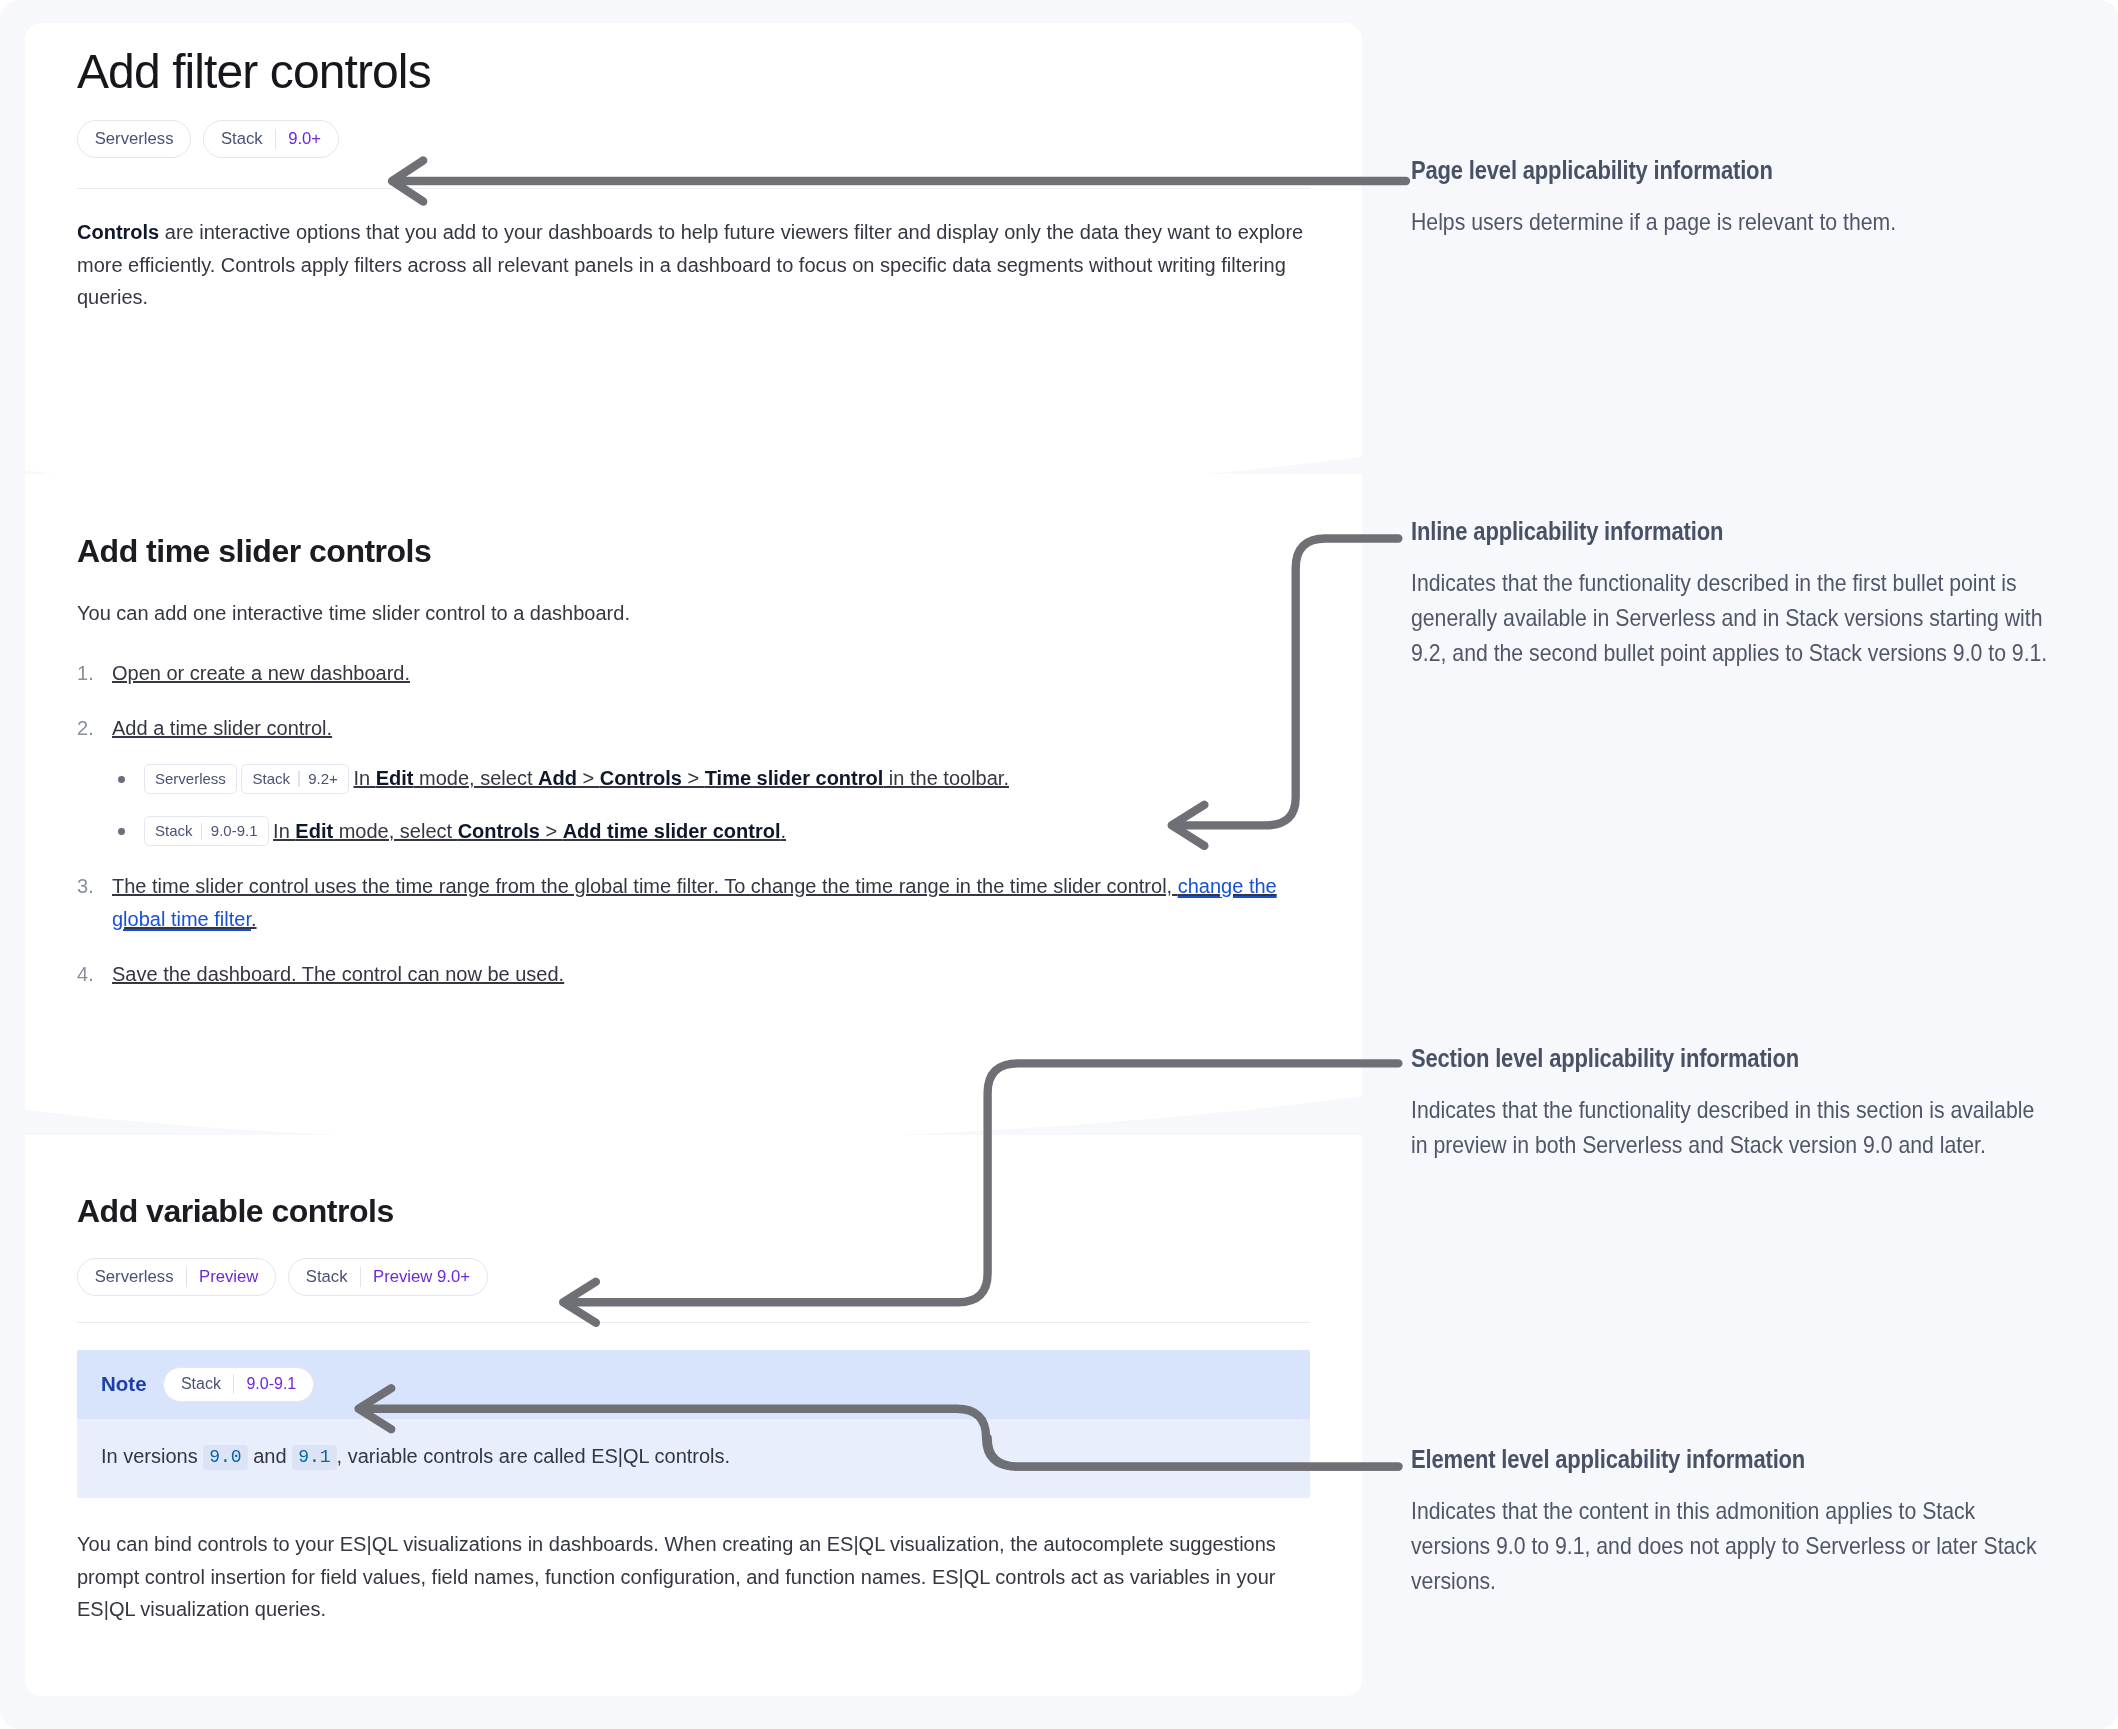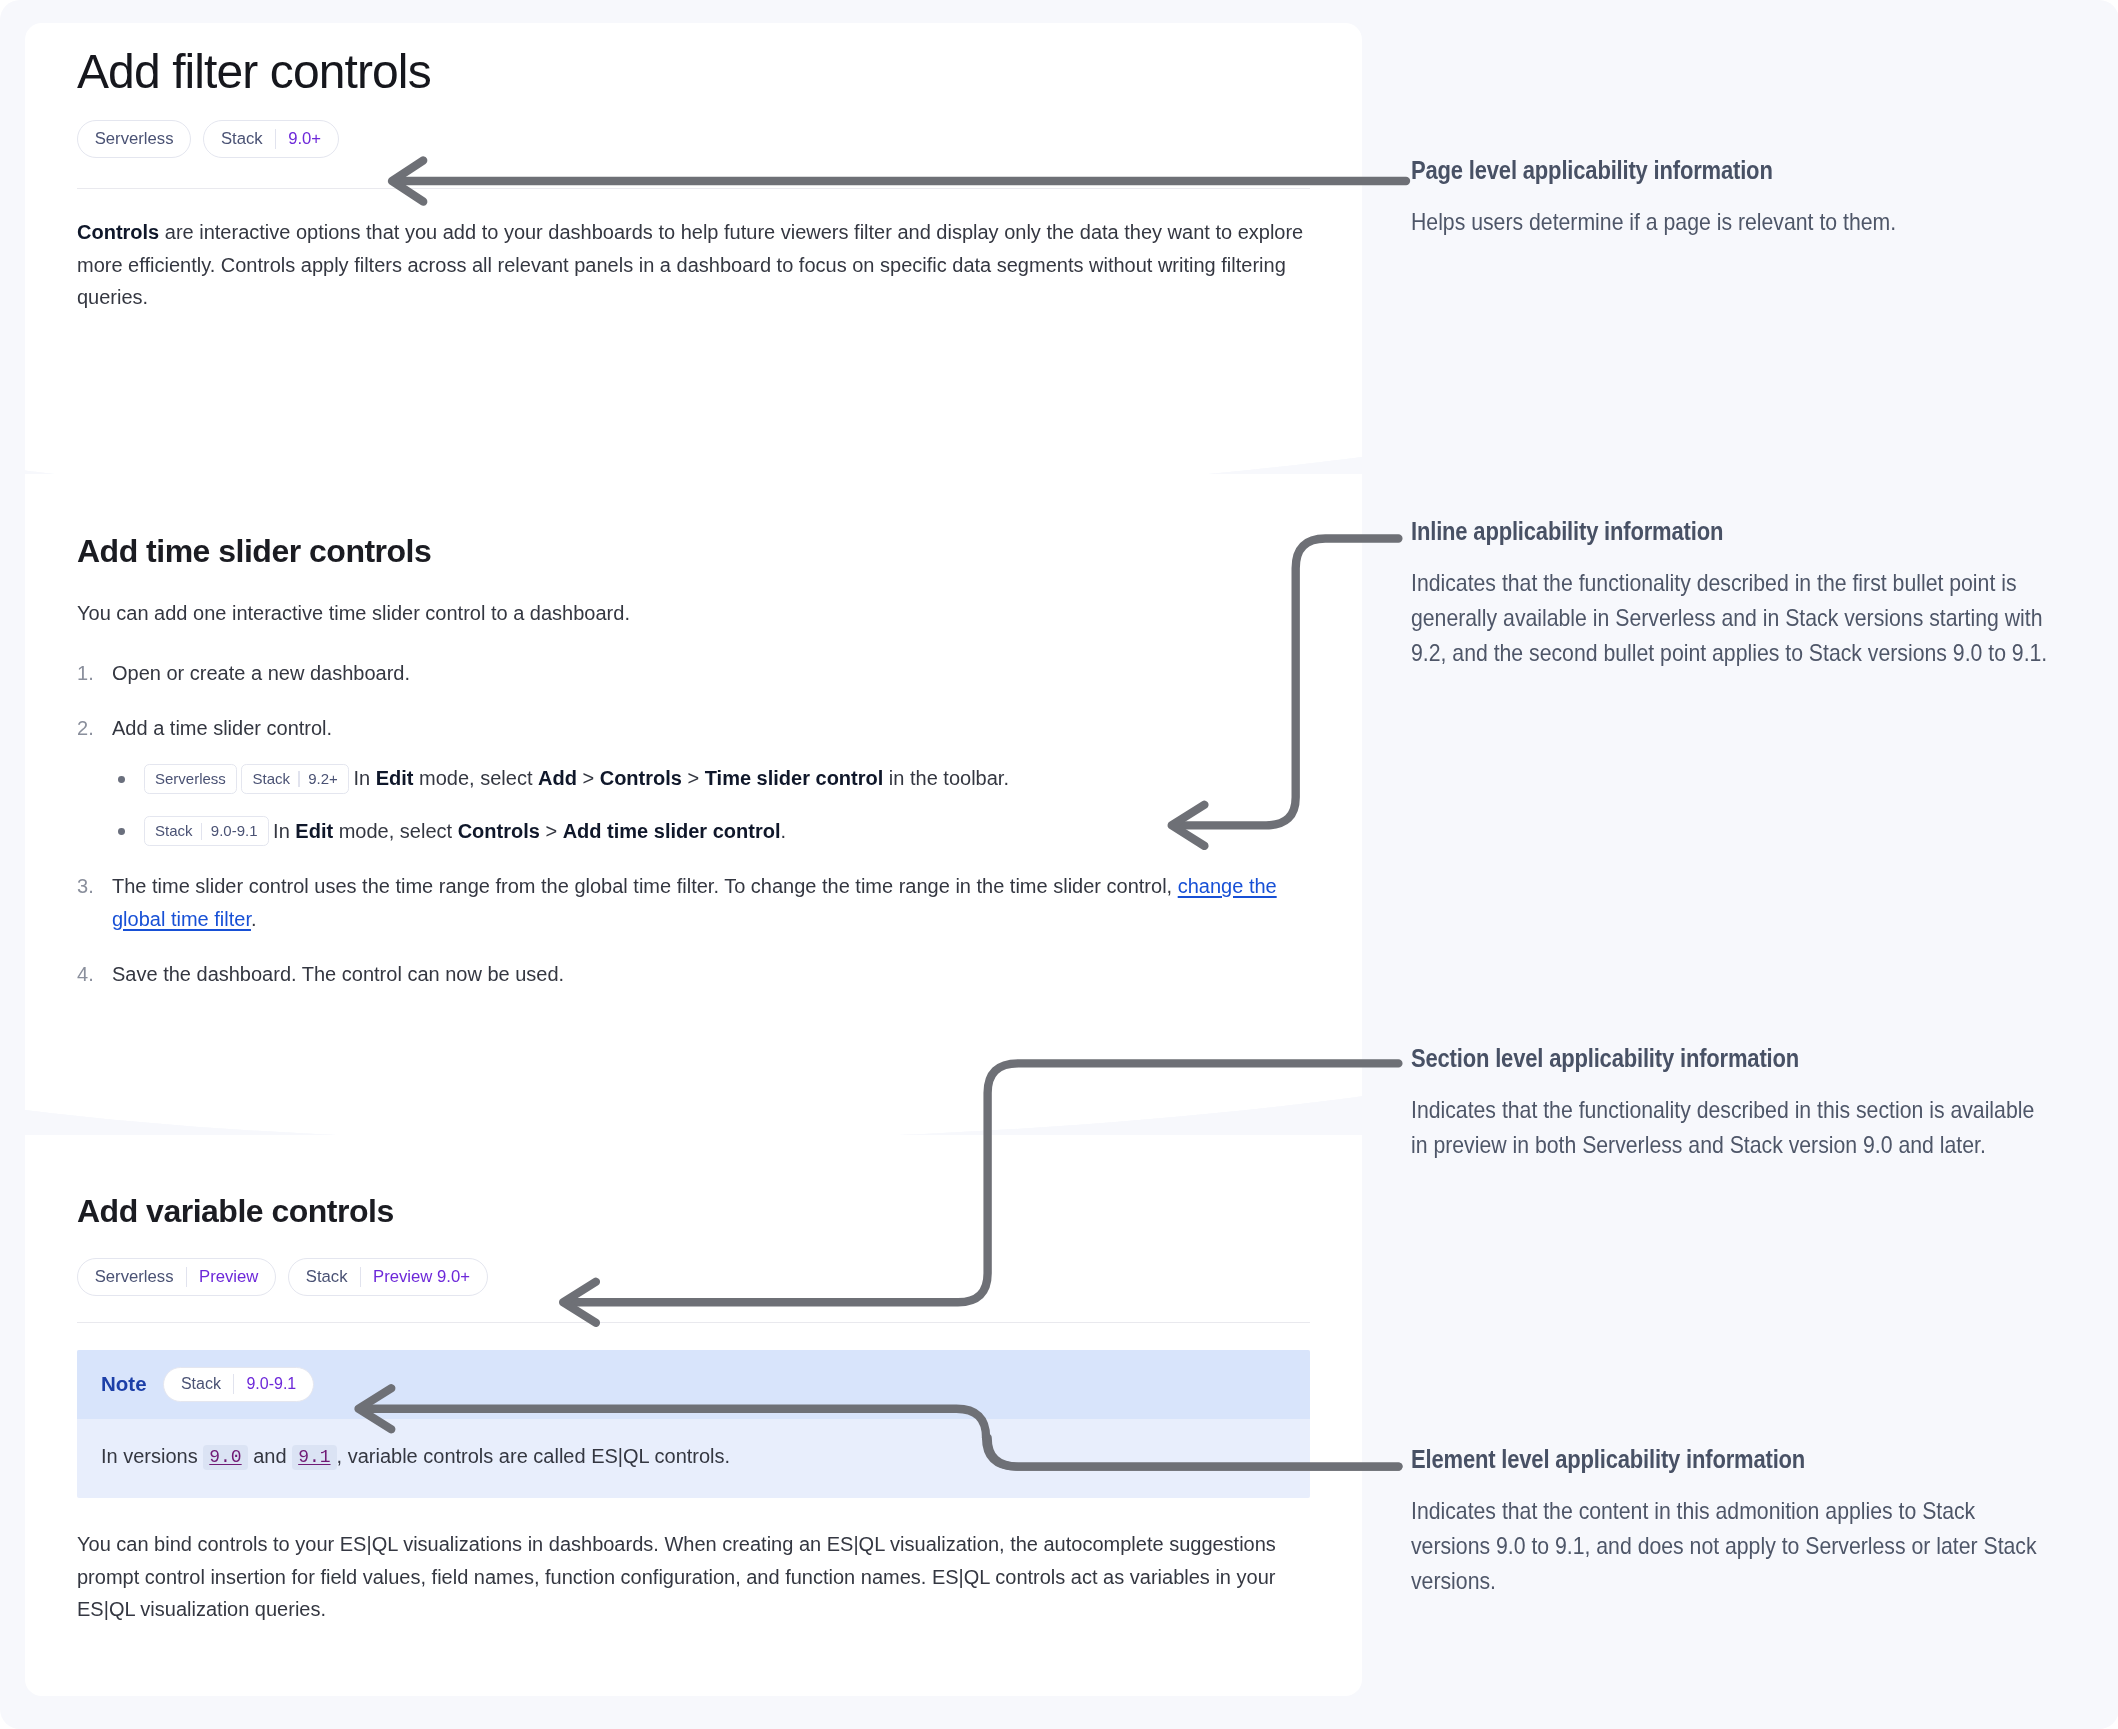--- a/index.html
+++ b/index.html
@@ -133,20 +133,21 @@
     margin: 0 8.4px;
   }
 
   
   ol.steps { list-style: none; counter-reset: step; }
   ol.steps > li {
     counter-increment: step;
     position: relative;
     padding-left: 35px;
     margin-bottom: 23px;
+    text-decoration: underline;
   }
   ol.steps > li::before {
     content: counter(step) ".";
     position: absolute;
     left: 0;
     top: 0;
     font-size: 20px;
     line-height: 1.62;
     color: #8a8f9c;
   }
@@ -190,22 +191,21 @@
     font-size: 20px;
     line-height: 1.6;
     color: #343741;
   }
   code.inline-code {
     font-family: "Liberation Mono", monospace;
     font-size: 18px;
     background: #dbe3f4;
     border-radius: 3.8px;
     padding: 2.3px 6px;
-    color: #701a75;
-    text-decoration: underline;
+    color: #0369a1;
   }
 
   
   .anno-col {
     position: absolute;
     left: 1411px;
     top: 0;
     width: 654px;
   }
   .anno { position: absolute; width: 639px; }

